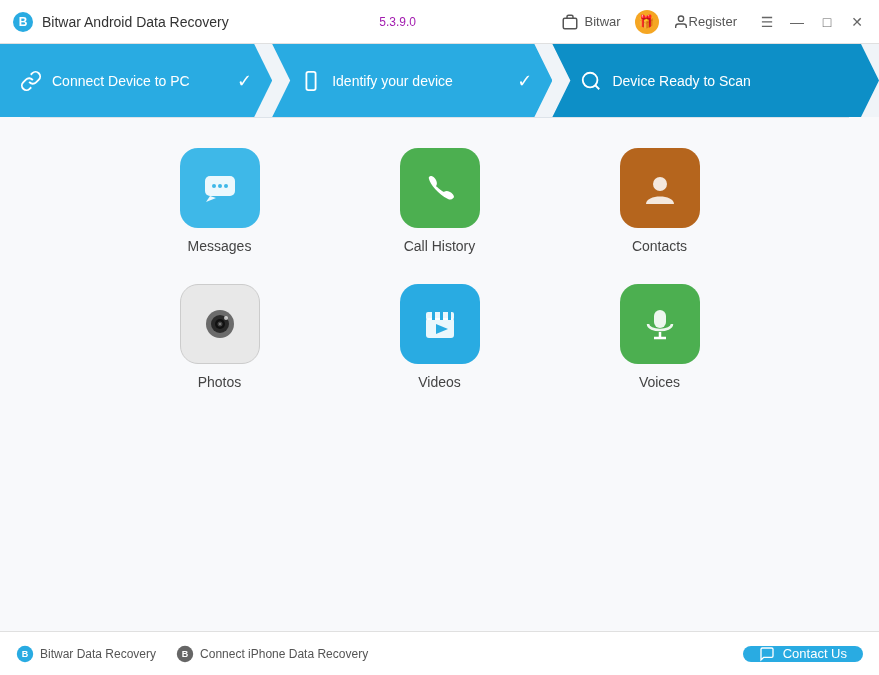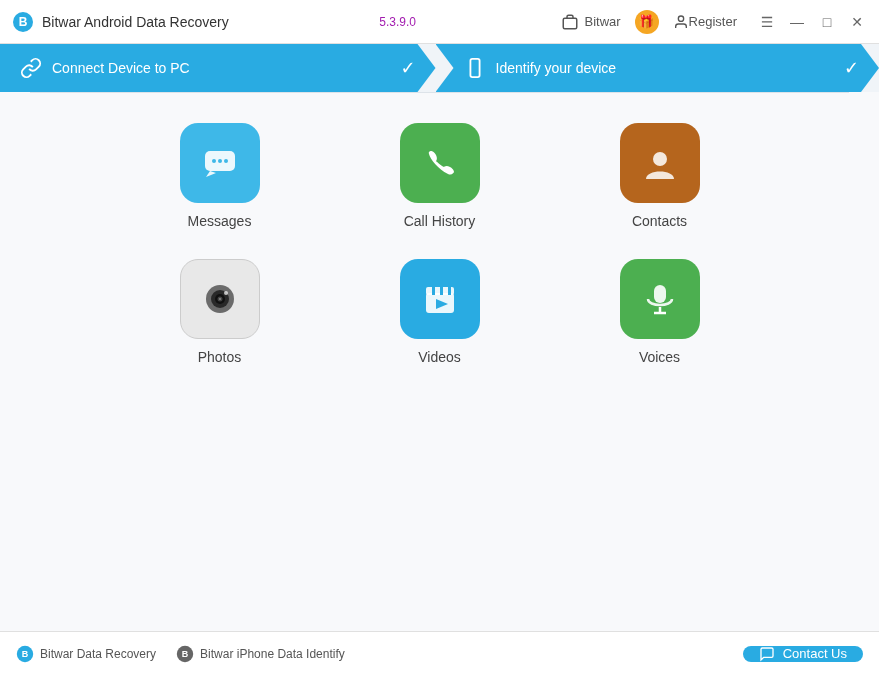--- a/index.html
+++ b/index.html
@@ -82,21 +82,21 @@
       justify-content: center;
       cursor: pointer;
       color: #666;
       font-size: 14px;
       border-radius: 3px;
     }
 
     
     #progress-bar {
       display: flex;
-      height: 48px;
+      height: 73px;
       flex-shrink: 0;
     }
     .step {
       display: flex;
       align-items: center;
       gap: 10px;
       padding: 0 20px 0 28px;
       font-size: 14px;
       font-weight: 500;
       color: white;
@@ -289,20 +289,27 @@
     <span class="step-check" style="color:white; font-size:18px;">✓</span>
   </div>
   <div class="step step-2">
     <svg width="22" height="22" viewBox="0 0 24 24" fill="none" stroke="white" stroke-width="2">
       <rect x="7" y="2" width="10" height="20" rx="2"></rect>
       <line x1="12" y1="18" x2="12" y2="18.01"></line>
     </svg>
     <span>Identify your device</span>
     <span class="step-check" style="color:white; font-size:18px;">✓</span>
   </div>
+  <div class="step step-3">
+    <svg width="22" height="22" viewBox="0 0 24 24" fill="none" stroke="white" stroke-width="2">
+      <circle cx="11" cy="11" r="8"></circle>
+      <line x1="21" y1="21" x2="16.65" y2="16.65"></line>
+    </svg>
+    <span>Device Ready to Scan</span>
+  </div>
 </div>
 
 <div id="content-area">
 
   <div id="separator"></div>
 
   <div id="scan-grid">
 
     <div class="scan-item">
       <div class="scan-icon-wrapper icon-messages">
@@ -387,21 +394,21 @@
       <circle cx="11" cy="11" r="10" fill="#29abe2"></circle>
       <text x="11" y="15" text-anchor="middle" fill="white" font-size="11" font-weight="bold">B</text>
     </svg>
     <span>Bitwar Data Recovery</span>
   </div>
   <div class="footer-product">
     <svg width="18" height="18" viewBox="0 0 22 22">
       <circle cx="11" cy="11" r="10" fill="#666"></circle>
       <text x="11" y="15" text-anchor="middle" fill="white" font-size="11" font-weight="bold">B</text>
     </svg>
-    <span>Bitwar iPhone Data Identify</span>
+    <span>Connect iPhone Data Recovery</span>
   </div>
 
   <div id="contact-us-btn">
     <svg width="16" height="16" viewBox="0 0 24 24" fill="none" stroke="white" stroke-width="2">
       <path d="M21 15a2 2 0 01-2 2H7l-4 4V5a2 2 0 012-2h14a2 2 0 012 2z"></path>
     </svg>
     <span>Contact Us</span>
   </div>
 </div>
 

